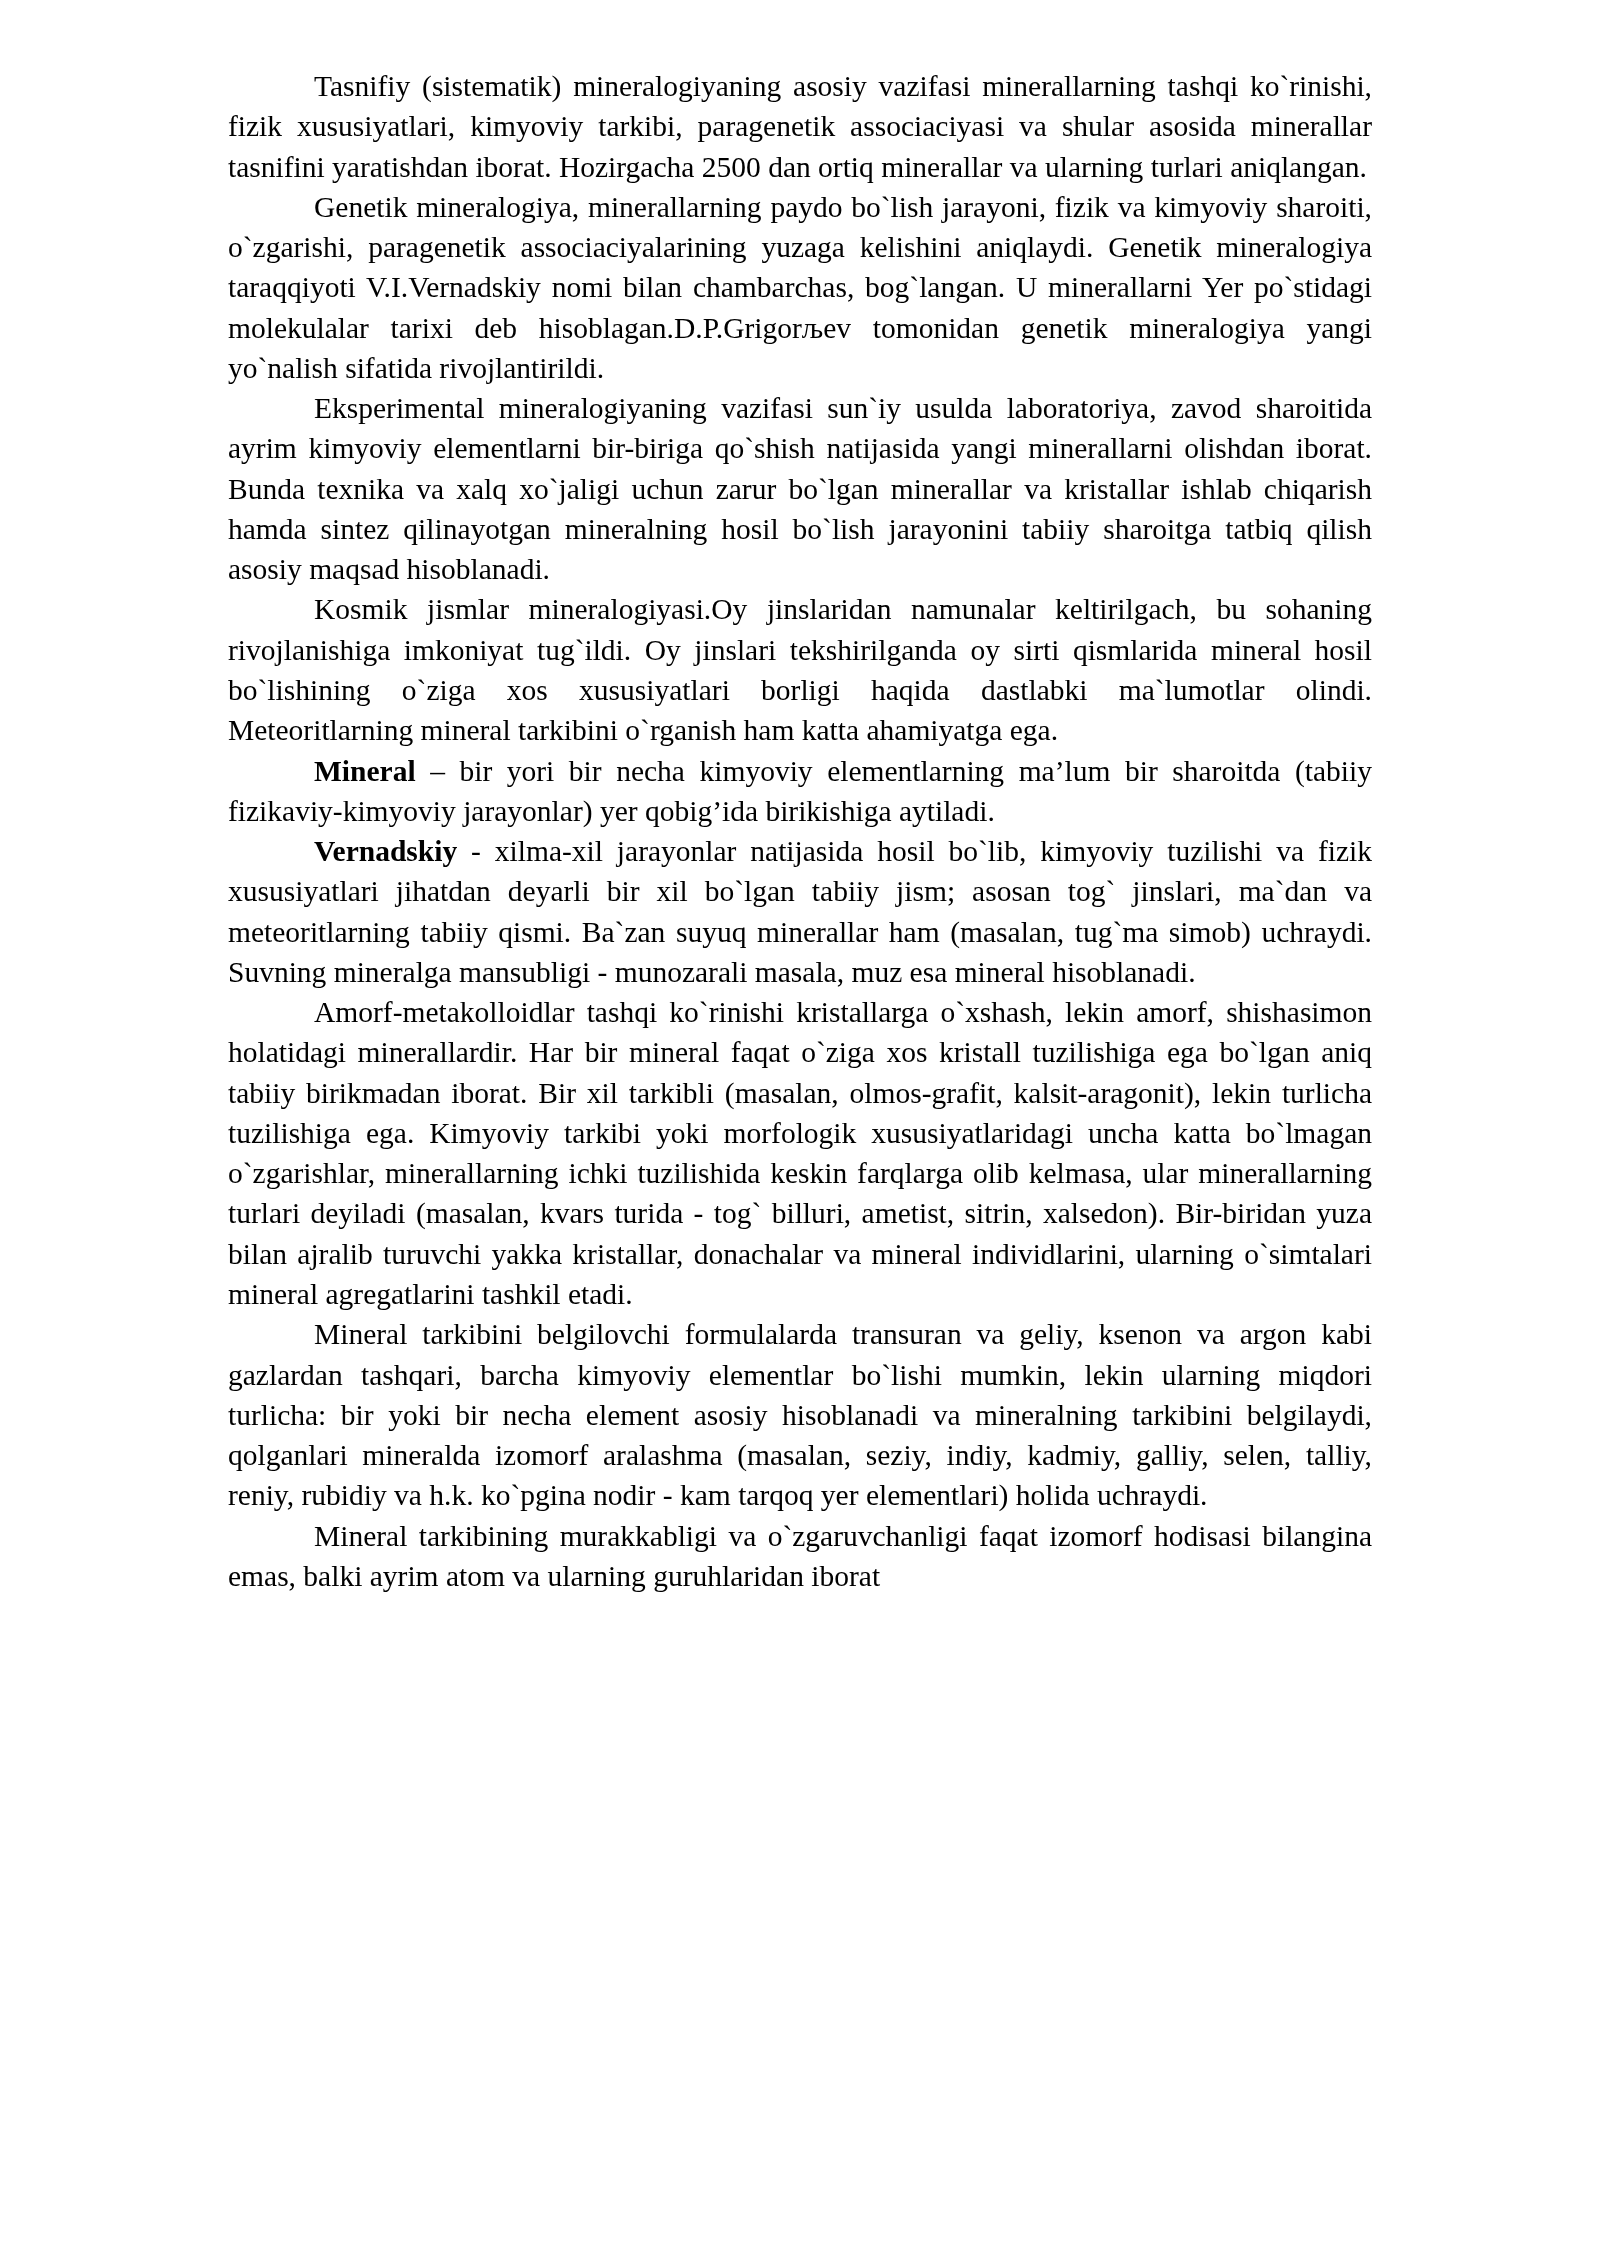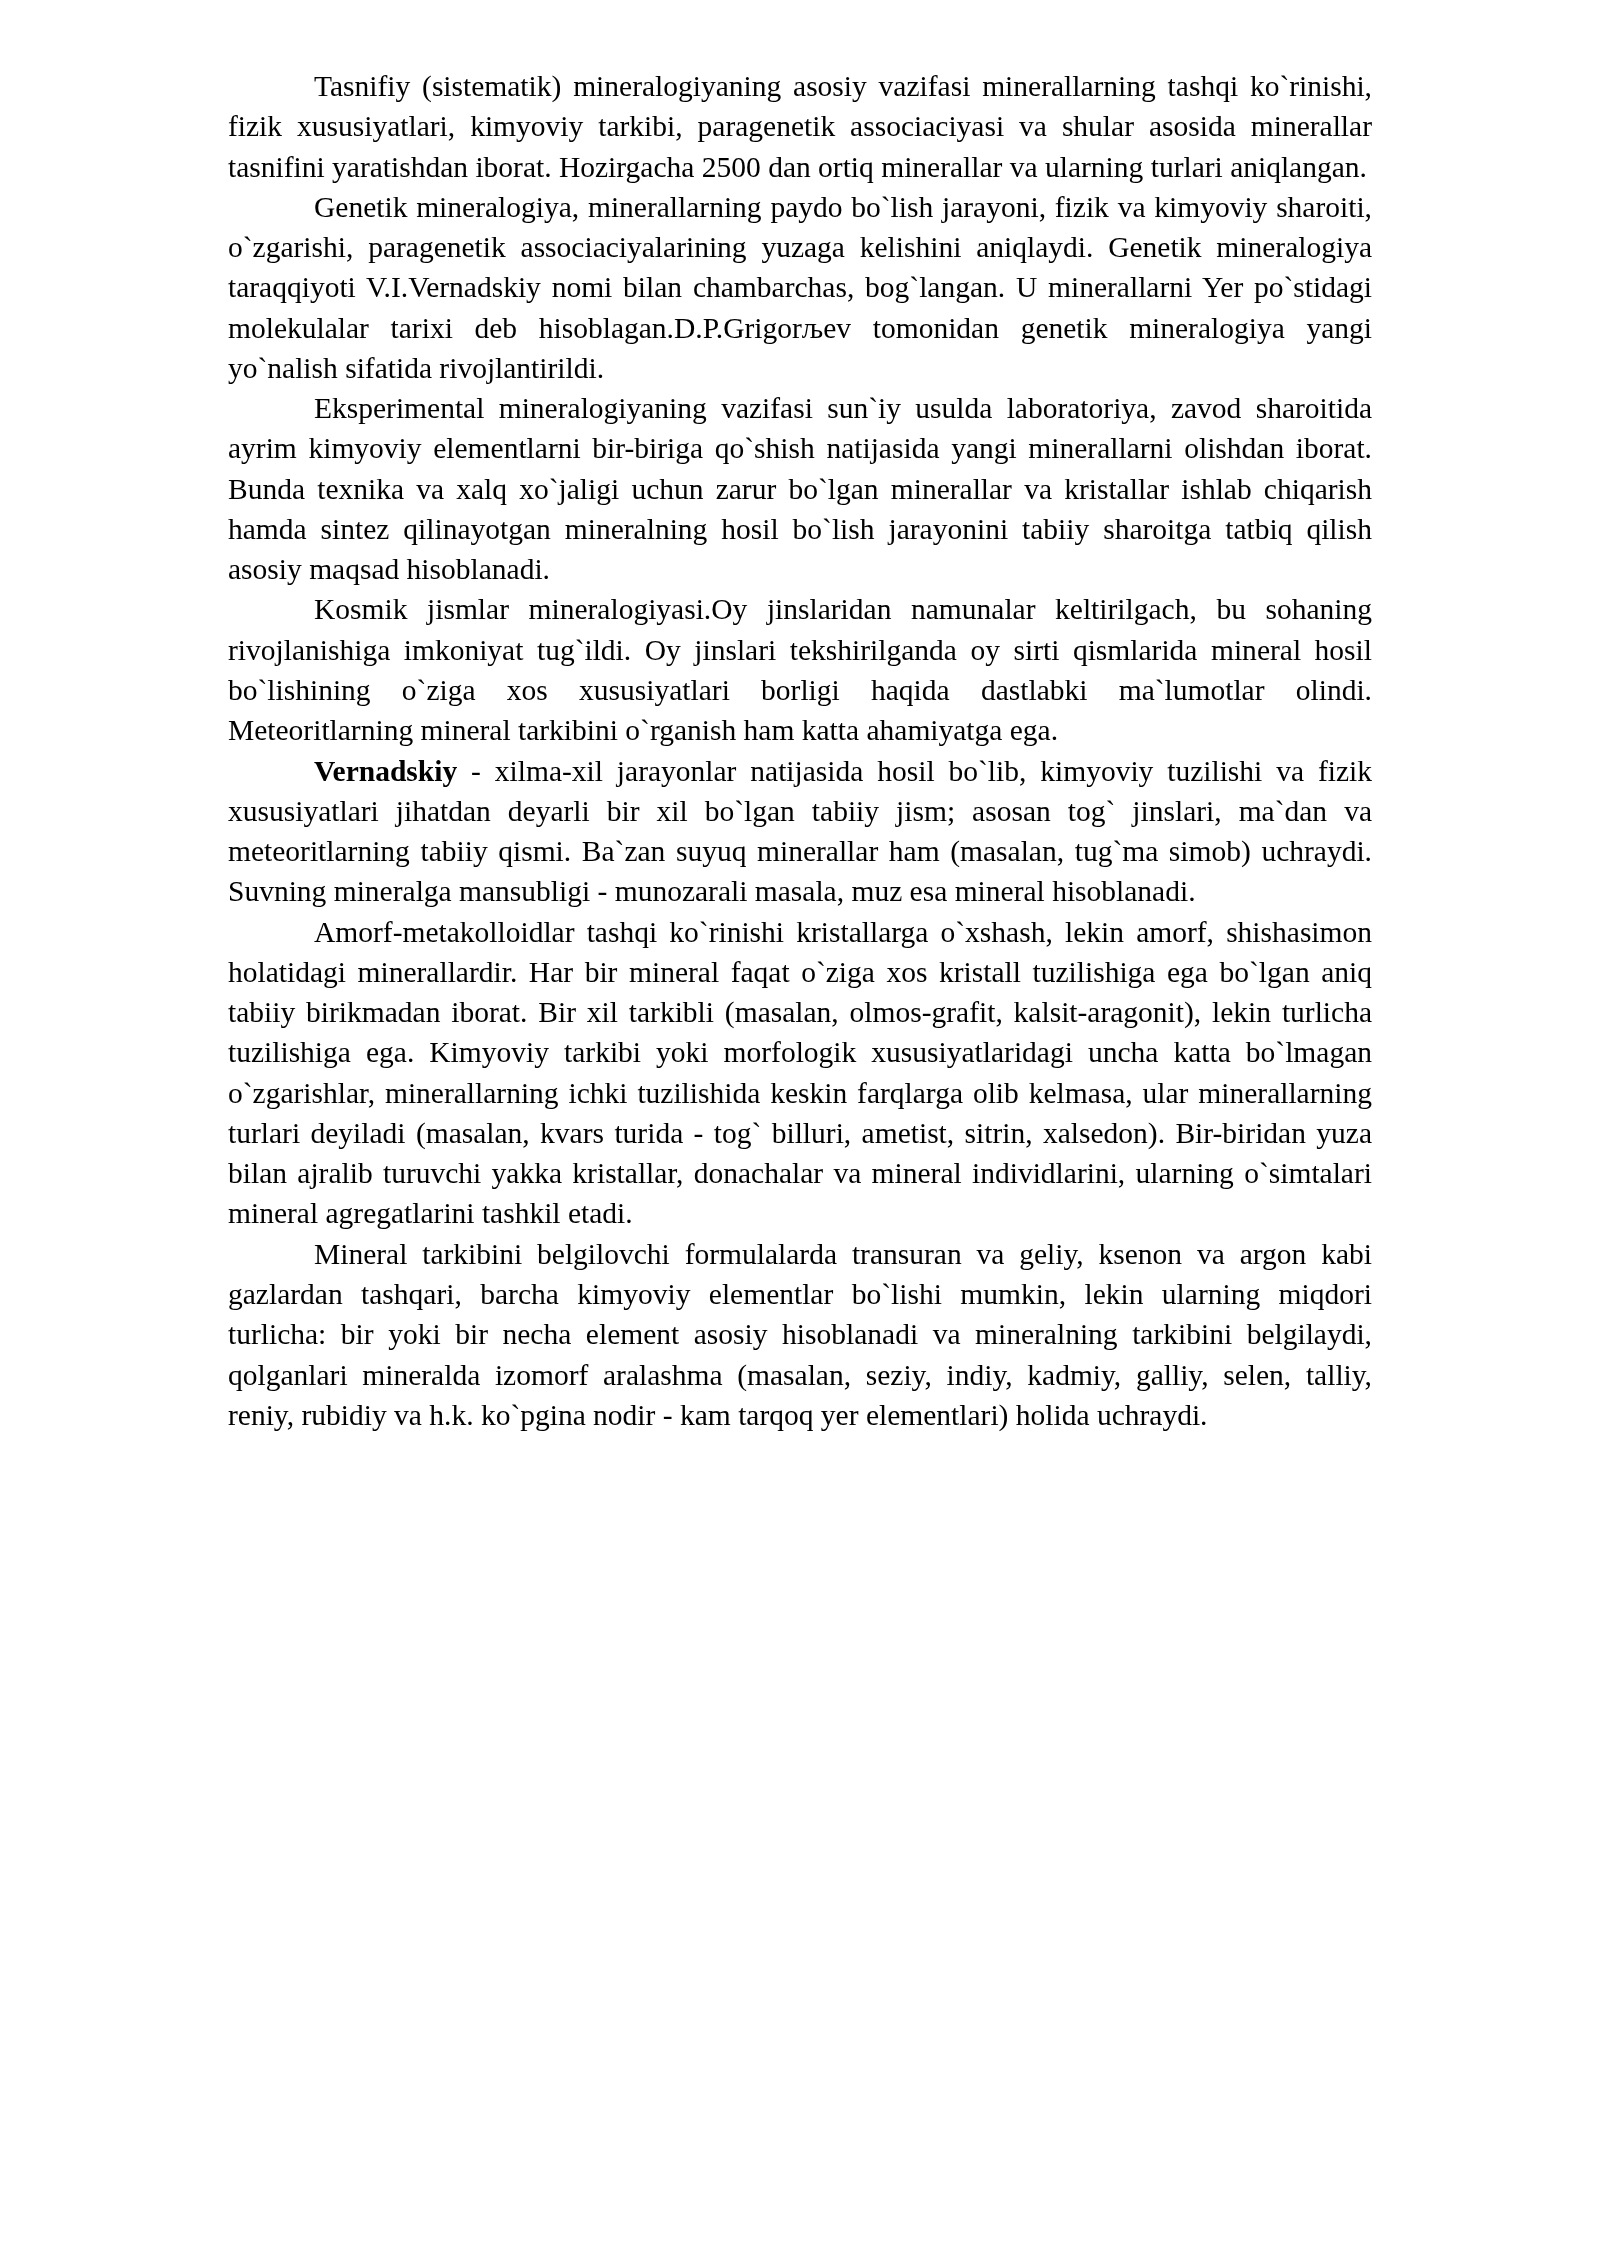--- a/index.html
+++ b/index.html
@@ -50,28 +50,34 @@
     </p>
 
     <p class="para">
       <span>Eksperimental mineralogiyaning vazifasi sun`iy usulda laboratoriya, zavod sharoitida ayrim kimyoviy elementlarni bir-biriga qo`shish natijasida yangi minerallarni olishdan iborat. Bunda texnika va xalq xo`jaligi uchun zarur bo`lgan minerallar va kristallar ishlab chiqarish hamda sintez qilinayotgan mineralning hosil bo`lish jarayonini tabiiy sharoitga tatbiq qilish asosiy maqsad hisoblanadi.</span>
     </p>
 
     <p class="para">
       <span>Kosmik jismlar mineralogiyasi.Oy  jinslaridan namunalar keltirilgach, bu sohaning rivojlanishiga imkoniyat tug`ildi. Oy jinslari tekshirilganda oy sirti qismlarida mineral hosil bo`lishining o`ziga xos xususiyatlari borligi haqida dastlabki ma`lumotlar olindi. Meteoritlarning mineral tarkibini o`rganish ham katta ahamiyatga ega.</span>
     </p>
 
+    <p class="para">
+      <span class="bold">Mineral</span><span> – bir yori bir necha kimyoviy elementlarning ma’lum bir sharoitda (tabiiy fizikaviy-kimyoviy jarayonlar) yer qobig’ida birikishiga aytiladi.</span>
+    </p>
 
     <p class="para">
       <span class="bold">Vernadskiy</span><span> - xilma-xil jarayonlar natijasida hosil bo`lib, kimyoviy tuzilishi va fizik xususiyatlari jihatdan deyarli bir xil bo`lgan tabiiy jism; asosan tog` jinslari, ma`dan va meteoritlarning tabiiy qismi. Ba`zan suyuq minerallar ham (masalan, tug`ma simob) uchraydi. Suvning mineralga mansubligi - munozarali masala, muz esa mineral hisoblanadi.</span>
     </p>
 
     <p class="para">
       <span>Amorf-metakolloidlar tashqi ko`rinishi kristallarga o`xshash, lekin amorf, shishasimon holatidagi minerallardir. Har bir mineral faqat o`ziga xos kristall tuzilishiga ega bo`lgan aniq tabiiy birikmadan iborat. Bir xil tarkibli (masalan, olmos-grafit, kalsit-aragonit), lekin turlicha tuzilishiga ega. Kimyoviy tarkibi yoki morfologik xususiyatlaridagi uncha katta bo`lmagan o`zgarishlar, minerallarning ichki tuzilishida keskin farqlarga olib kelmasa, ular minerallarning turlari deyiladi (masalan, kvars turida - tog` billuri, ametist, sitrin, xalsedon). Bir-biridan yuza bilan ajralib turuvchi yakka kristallar, donachalar va mineral individlarini, ularning o`simtalari mineral agregatlarini tashkil etadi.</span>
     </p>
 
     <p class="para">
       <span>Mineral tarkibini belgilovchi formulalarda transuran va geliy, ksenon va argon kabi gazlardan tashqari, barcha kimyoviy elementlar bo`lishi mumkin, lekin ularning miqdori turlicha: bir yoki bir necha element asosiy hisoblanadi va mineralning tarkibini belgilaydi, qolganlari mineralda izomorf aralashma (masalan, seziy, indiy, kadmiy, galliy, selen, talliy, reniy, rubidiy va h.k. ko`pgina nodir - kam tarqoq yer elementlari) holida uchraydi.</span>
     </p>
 
+    <p class="para">
+      <span>Mineral tarkibining murakkabligi va o`zgaruvchanligi faqat izomorf hodisasi bilangina emas, balki ayrim atom va ularning guruhlaridan iborat</span>
+    </p>
 
   </div>
 </div>
 
 </body></html>

